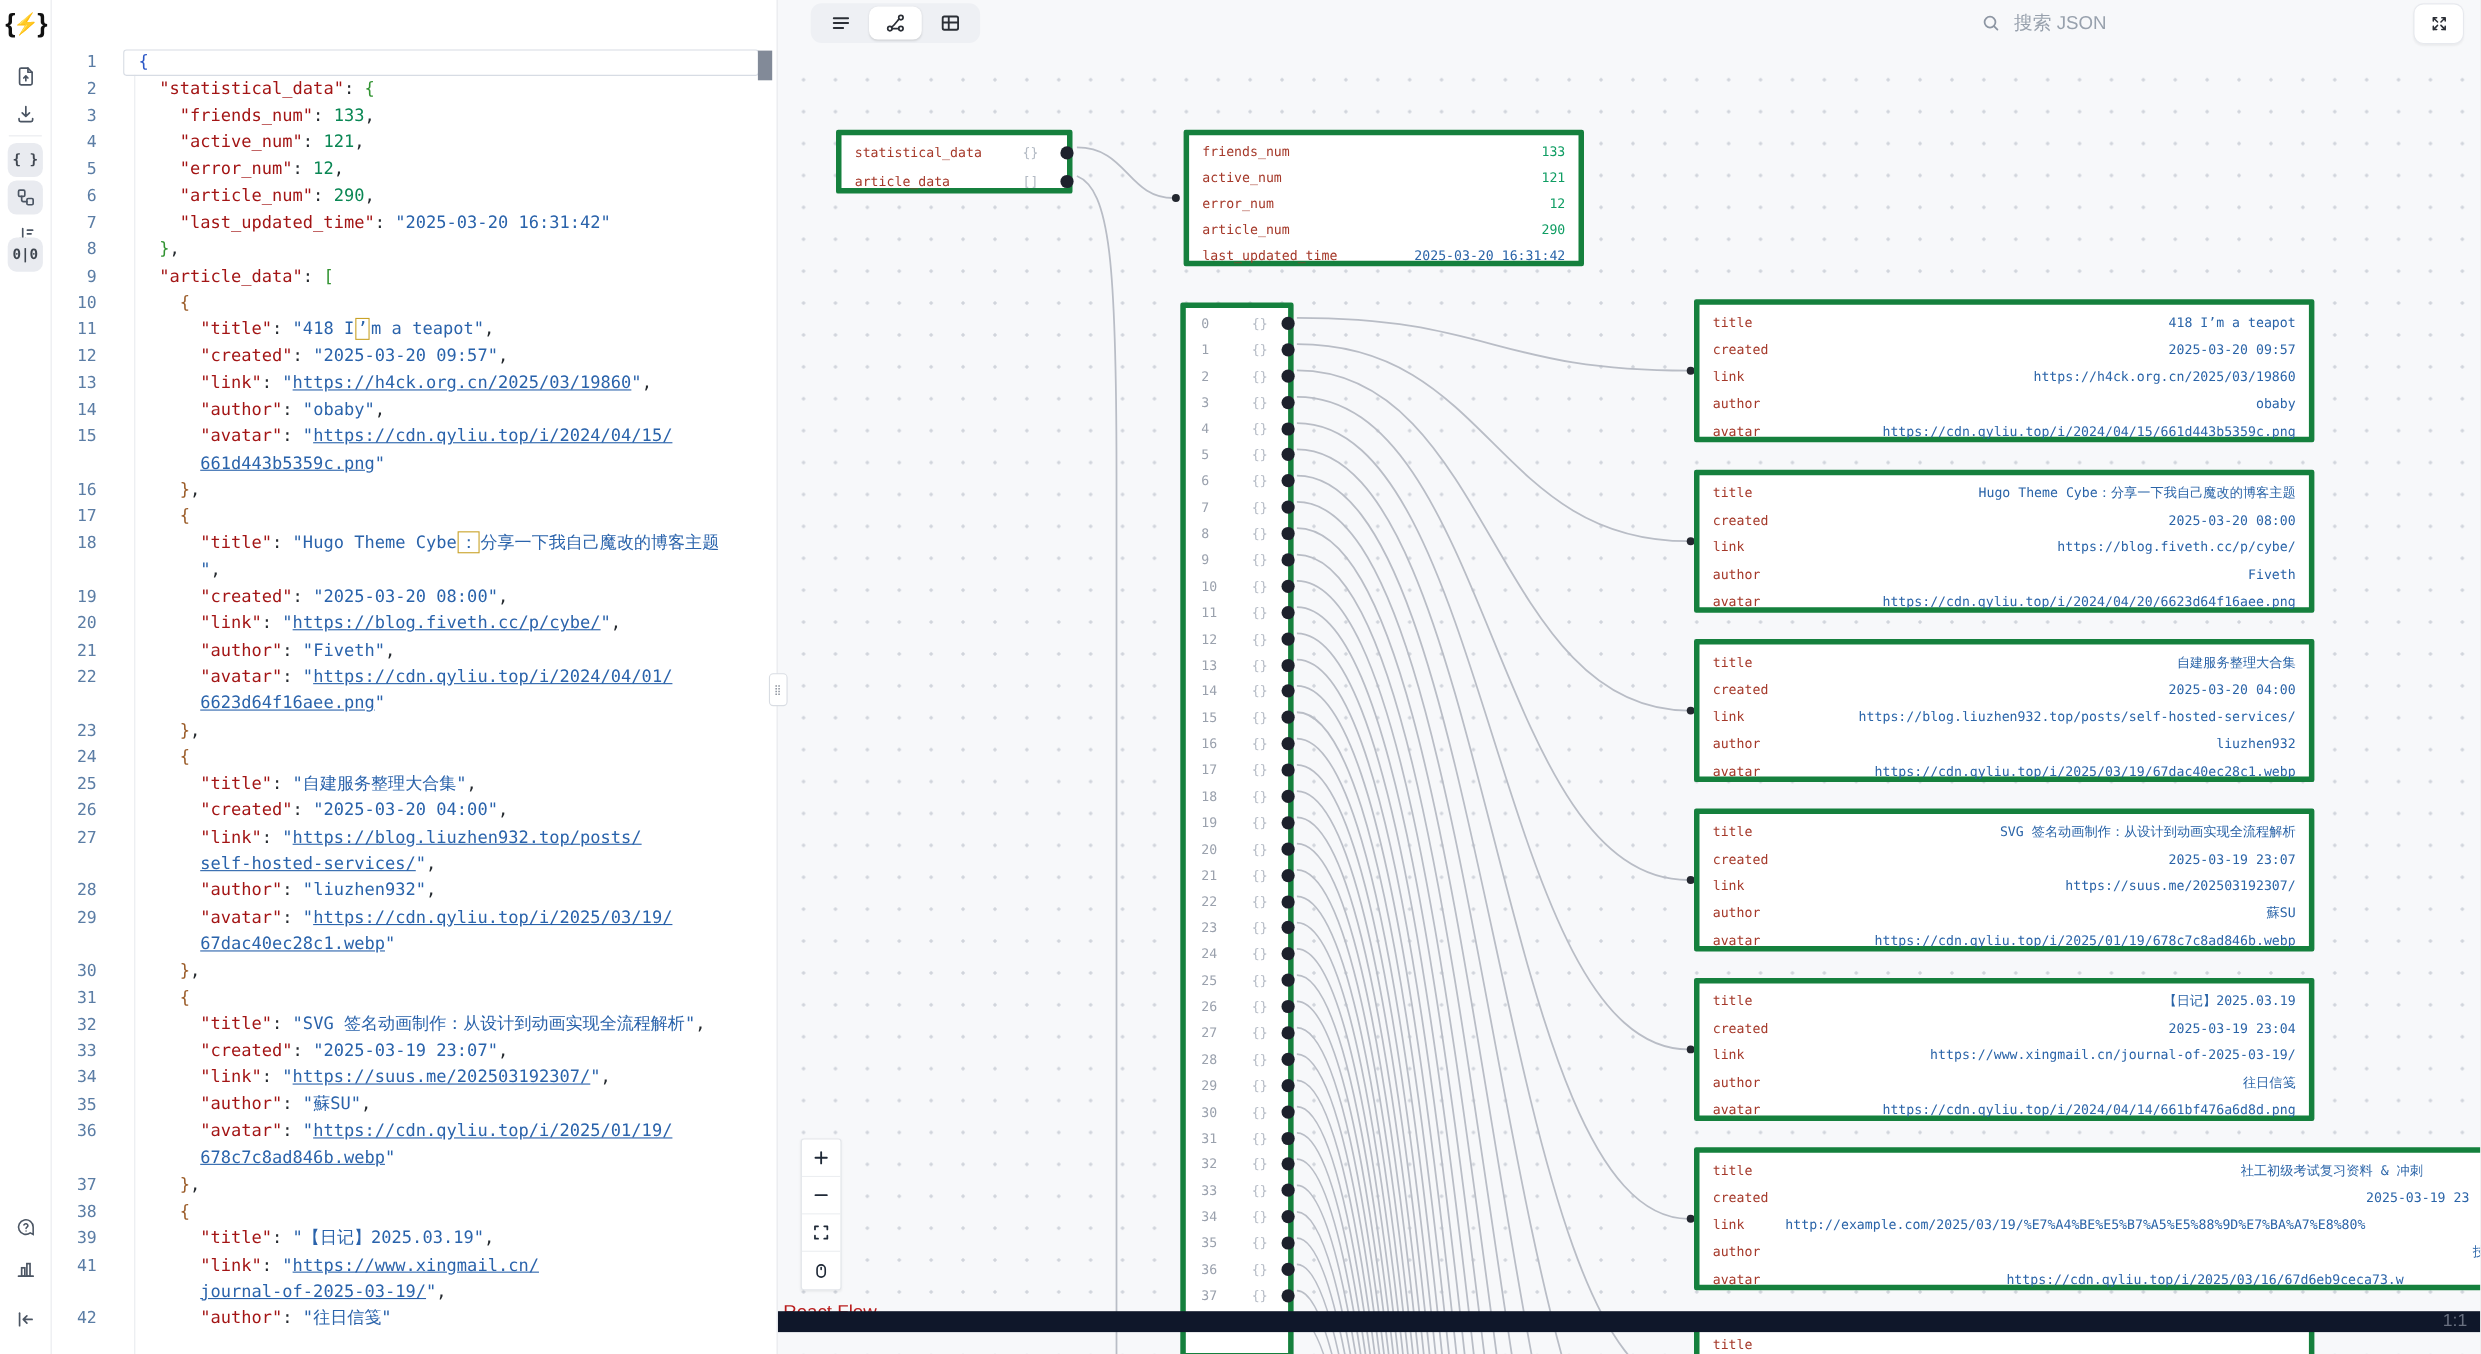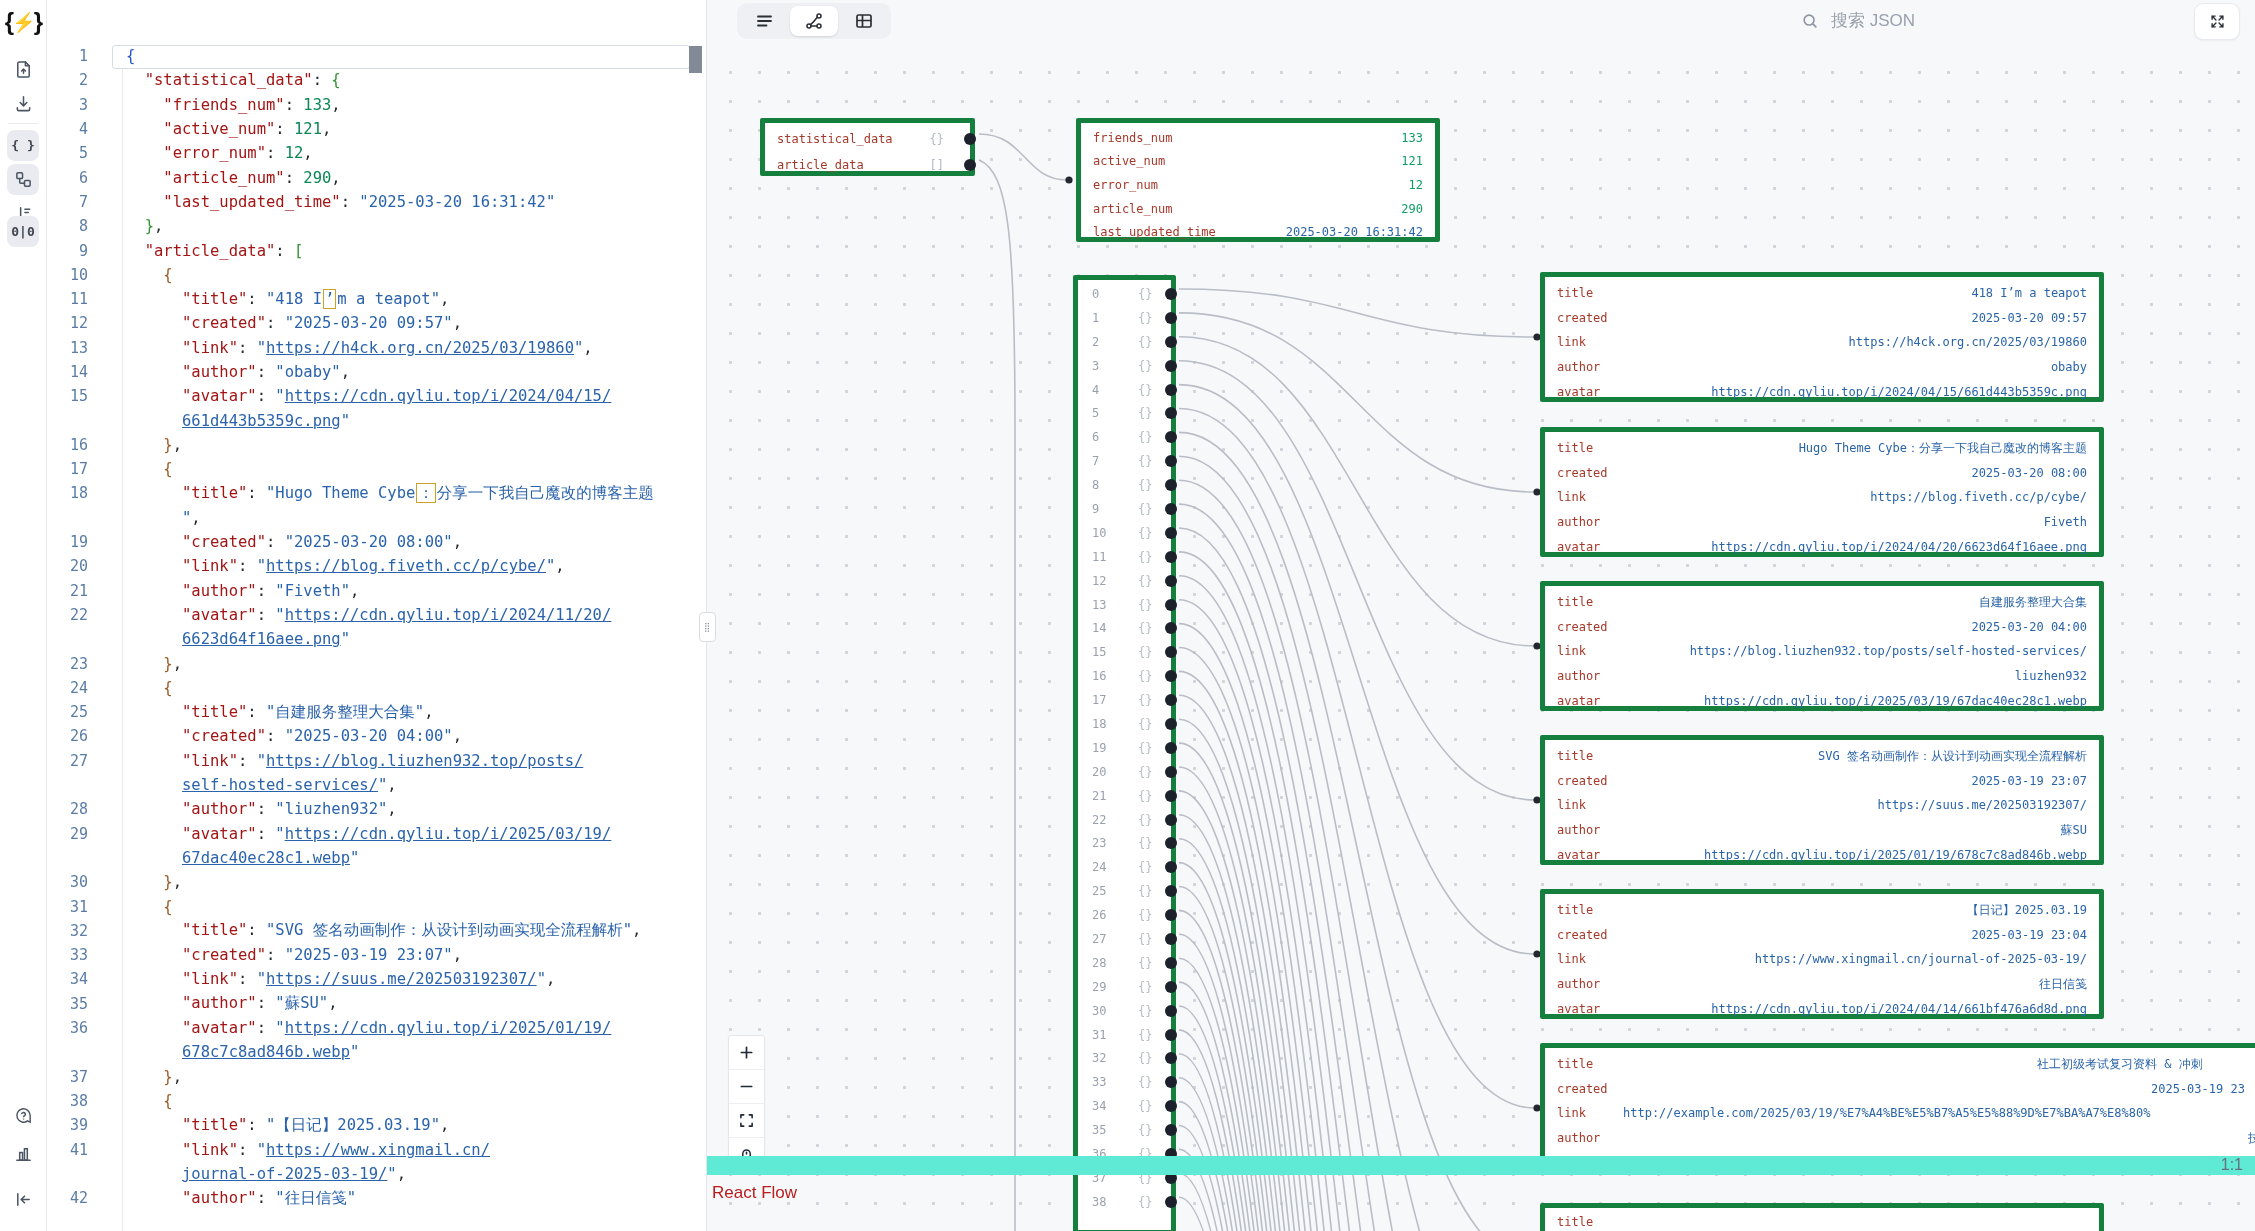--- a/index.html
+++ b/index.html
@@ -71,21 +71,21 @@
   .aidx{color:#9aa1ad;}
   .abr{color:#b6bcc6;position:absolute;left:60px;}
 
   
   #controls{position:absolute;left:21px;top:1035px;width:35px;z-index:5;background:#fff;
             border:1px solid #e3e6ea;border-radius:3px;box-shadow:0 1px 2px rgba(0,0,0,.05);}
   .ctl{width:35px;height:34px;display:flex;align-items:center;justify-content:center;color:#1f2937;
        border-bottom:1px solid #eceef1;box-sizing:border-box;}
   .ctl:last-child{border-bottom:none;}
   #rf-attr{position:absolute;left:5px;top:1183px;font-size:17px;color:#b91c1c;z-index:5;}
-  #status-strip{position:absolute;left:0;top:1156px;width:1548px;height:19px;background:#5eead4;z-index:6;}
+  #status-strip{position:absolute;left:0;top:1192px;width:1548px;height:19px;background:#0f172a;z-index:6;}
   #zoom-ratio{position:absolute;right:12px;top:0px;font-size:16px;color:#697080;}
 
   
   #editor{position:absolute;left:46px;top:42px;width:661px;height:1189px;background:#fff;overflow:hidden;}
   #active-line{position:absolute;left:66px;top:3px;width:578px;height:24px;border:1.5px solid #d7dce4;
                border-radius:3px;box-sizing:border-box;z-index:3;}
   #indent-guide{position:absolute;left:76px;top:26px;width:1px;height:1163px;background:#e9ebef;}
   #code-rows{position:absolute;left:0;top:2px;width:661px;}
   .crow{display:flex;height:24.3px;align-items:center;font-size:15.5px;
         font-family:"DejaVu Sans Mono",monospace;white-space:pre;}
@@ -188,21 +188,21 @@
         <div class="crow"><span class="ln">14</span><span class="ct"><span class="tk-c">      </span><span class="tk-k">"author"</span><span class="tk-c">: </span><span class="tk-s">"obaby"</span><span class="tk-c">,</span></span></div>
         <div class="crow"><span class="ln">15</span><span class="ct"><span class="tk-c">      </span><span class="tk-k">"avatar"</span><span class="tk-c">: </span><span class="tk-s">"</span><span class="tk-l">https://cdn.qyliu.top/i/2024/04/15/</span></span></div>
         <div class="crow"><span class="ln"></span><span class="ct"><span class="tk-c">      </span><span class="tk-l">661d443b5359c.png</span><span class="tk-s">"</span></span></div>
         <div class="crow"><span class="ln">16</span><span class="ct"><span class="tk-c">    </span><span class="tk-b2">}</span><span class="tk-c">,</span></span></div>
         <div class="crow"><span class="ln">17</span><span class="ct"><span class="tk-c">    </span><span class="tk-b2">{</span></span></div>
         <div class="crow"><span class="ln">18</span><span class="ct"><span class="tk-c">      </span><span class="tk-k">"title"</span><span class="tk-c">: </span><span class="tk-s">"Hugo Theme Cybe</span><span class="tk-u">：</span><span class="tk-s">分享一下我自己魔改的博客主题</span></span></div>
         <div class="crow"><span class="ln"></span><span class="ct"><span class="tk-c">      </span><span class="tk-s">"</span><span class="tk-c">,</span></span></div>
         <div class="crow"><span class="ln">19</span><span class="ct"><span class="tk-c">      </span><span class="tk-k">"created"</span><span class="tk-c">: </span><span class="tk-s">"2025-03-20 08:00"</span><span class="tk-c">,</span></span></div>
         <div class="crow"><span class="ln">20</span><span class="ct"><span class="tk-c">      </span><span class="tk-k">"link"</span><span class="tk-c">: </span><span class="tk-s">"</span><span class="tk-l">https://blog.fiveth.cc/p/cybe/</span><span class="tk-s">"</span><span class="tk-c">,</span></span></div>
         <div class="crow"><span class="ln">21</span><span class="ct"><span class="tk-c">      </span><span class="tk-k">"author"</span><span class="tk-c">: </span><span class="tk-s">"Fiveth"</span><span class="tk-c">,</span></span></div>
-        <div class="crow"><span class="ln">22</span><span class="ct"><span class="tk-c">      </span><span class="tk-k">"avatar"</span><span class="tk-c">: </span><span class="tk-s">"</span><span class="tk-l">https://cdn.qyliu.top/i/2024/11/20/</span></span></div>
+        <div class="crow"><span class="ln">22</span><span class="ct"><span class="tk-c">      </span><span class="tk-k">"avatar"</span><span class="tk-c">: </span><span class="tk-s">"</span><span class="tk-l">https://cdn.qyliu.top/i/2024/04/01/</span></span></div>
         <div class="crow"><span class="ln"></span><span class="ct"><span class="tk-c">      </span><span class="tk-l">6623d64f16aee.png</span><span class="tk-s">"</span></span></div>
         <div class="crow"><span class="ln">23</span><span class="ct"><span class="tk-c">    </span><span class="tk-b2">}</span><span class="tk-c">,</span></span></div>
         <div class="crow"><span class="ln">24</span><span class="ct"><span class="tk-c">    </span><span class="tk-b2">{</span></span></div>
         <div class="crow"><span class="ln">25</span><span class="ct"><span class="tk-c">      </span><span class="tk-k">"title"</span><span class="tk-c">: </span><span class="tk-s">"自建服务整理大合集"</span><span class="tk-c">,</span></span></div>
         <div class="crow"><span class="ln">26</span><span class="ct"><span class="tk-c">      </span><span class="tk-k">"created"</span><span class="tk-c">: </span><span class="tk-s">"2025-03-20 04:00"</span><span class="tk-c">,</span></span></div>
         <div class="crow"><span class="ln">27</span><span class="ct"><span class="tk-c">      </span><span class="tk-k">"link"</span><span class="tk-c">: </span><span class="tk-s">"</span><span class="tk-l">https://blog.liuzhen932.top/posts/</span></span></div>
         <div class="crow"><span class="ln"></span><span class="ct"><span class="tk-c">      </span><span class="tk-l">self-hosted-services/</span><span class="tk-s">"</span><span class="tk-c">,</span></span></div>
         <div class="crow"><span class="ln">28</span><span class="ct"><span class="tk-c">      </span><span class="tk-k">"author"</span><span class="tk-c">: </span><span class="tk-s">"liuzhen932"</span><span class="tk-c">,</span></span></div>
         <div class="crow"><span class="ln">29</span><span class="ct"><span class="tk-c">      </span><span class="tk-k">"avatar"</span><span class="tk-c">: </span><span class="tk-s">"</span><span class="tk-l">https://cdn.qyliu.top/i/2025/03/19/</span></span></div>
         <div class="crow"><span class="ln"></span><span class="ct"><span class="tk-c">      </span><span class="tk-l">67dac40ec28c1.webp</span><span class="tk-s">"</span></span></div>

